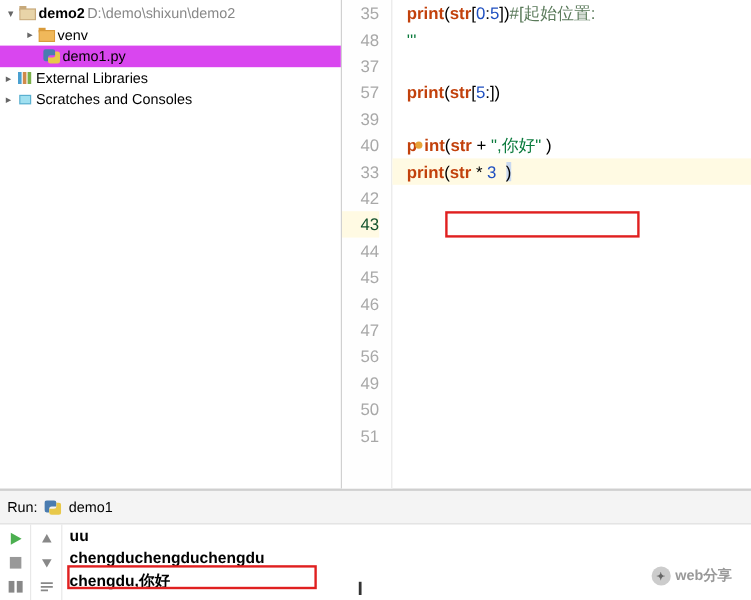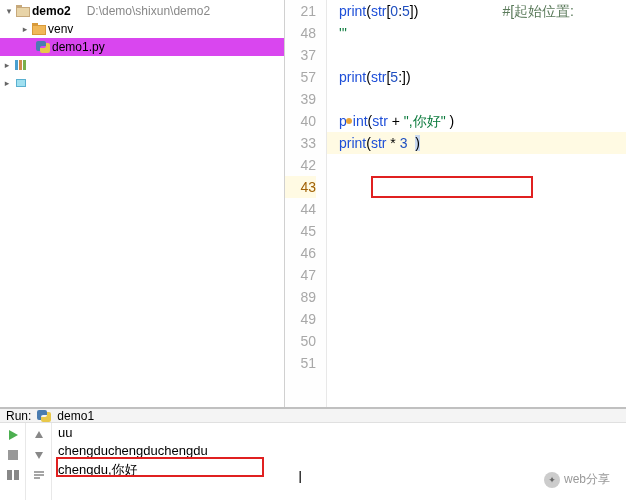--- a/index.html
+++ b/index.html
@@ -9,42 +9,42 @@
 
 
 .sidebar { width: 285px; background: #fff; border-right: 1px solid #d0d0d0; padding-top: 2px; }
 .tree-row { display: flex; align-items: center; height: 18px; padding-left: 2px; gap: 2px; }
 .tree-row.selected { background: #d946ef; }
 .tree-indent { display: inline-block; }
 .w0 { width: 0px; } .w16 { width: 16px; } .w32 { width: 32px; }
 .arrow { width: 10px; display: inline-flex; justify-content: center; color: #666; font-size: 9px; }
 .folder-icon { width: 14px; height: 12px; display: inline-flex; align-items: center; justify-content: center; }
 .bold { font-weight: 700; }
-.path-suffix { color: #888; margin-left: 14px; }
+.path-suffix { color: #888; margin-left: 0; }
 
 
 .editor { flex: 1; display: flex; background: #fff; font-family: "Consolas", monospace; font-size: 14px; line-height: 22px; }
 .gutter { width: 42px; text-align: right; color: #a8a8a8; padding-right: 10px; border-right: 1px solid #e8e8e8; background: #fefefe; }
 .gutter div { height: 22px; }
-.gutter .current-line { color: #a16207; background: #fffae3; }
+.gutter .current-line { color: #14532d; background: #fffae3; }
 .code { flex: 1; position: relative; }
 .code-line { height: 22px; padding-left: 12px; white-space: pre; }
 .code-line.current { background: #fffae3; }
-.builtin { color: #1d4ed8; font-weight: 400; }
+.builtin { color: #c2410c; font-weight: 700; }
 .string { color: #0a7a3c; }
 .num { color: #2050c0; }
 .comment { color: #5a7a5a; }
 .caret-mark { background: #c8d8f0; }
 .warn-dot { position: absolute; left: 19px; width: 6px; height: 6px; background: #e8a43a; border-radius: 50%; }
 .red-box1 { position: absolute; left: 44px; top: 176px; width: 162px; height: 22px; border: 2px solid #e02020; pointer-events: none; }
 
 
 .run-panel { height: 92px; border-top: 1px solid #c0c0c0; display: flex; flex-direction: column; }
-.run-header { height: 14px; display: flex; align-items: center; padding-left: 6px; gap: 6px; border-bottom: 1px solid #e0e0e0; background: #f4f4f4; }
-.run-body { flex: 1; display: flex; }
+.run-header { height: 28px; display: flex; align-items: center; padding-left: 6px; gap: 6px; border-bottom: 1px solid #e0e0e0; background: #f4f4f4; }
+.run-body { flex: 1; display: flex; font-weight: bold; }
 .run-toolbar { width: 26px; display: flex; flex-direction: column; align-items: center; padding-top: 4px; gap: 4px; border-right: 1px solid #e8e8e8; }
 .tb-btn { width: 18px; height: 16px; display: flex; align-items: center; justify-content: center; cursor: pointer; }
 .run-col2 { width: 26px; border-right: 1px solid #e8e8e8; display: flex; flex-direction: column; align-items: center; padding-top: 4px; gap: 4px; }
 .console { flex: 1; font-family: Consolas, monospace; font-size: 13px; padding: 2px 6px; position: relative; }
 .console-line { height: 18px; }
 .red-box2 { position: absolute; left: 4px; top: 34px; width: 208px; height: 20px; border: 2px solid #e02020; pointer-events: none; }
 .text-cursor { position: absolute; left: 246px; top: 46px; font-size: 16px; color: #333; }
 .watermark { position: absolute; right: 16px; bottom: 12px; color: #999; font-size: 12px; display: flex; align-items: center; gap: 4px; }
 .watermark-icon { width: 16px; height: 16px; border-radius: 50%; background: #ccc; display: inline-flex; align-items: center; justify-content: center; font-size: 9px; color: #666; }
 
@@ -93,54 +93,56 @@
     </div>
     <div class="tree-row">
       <span class="arrow">▸</span>
       <span class="folder-icon">
         <svg width="14" height="12">
             <rect x="1" y="1" width="3" height="10" fill="#4aa0d0"></rect>
             <rect x="5" y="1" width="3" height="10" fill="#d08a4a"></rect>
             <rect x="9" y="1" width="3" height="10" fill="#7ab04a"></rect>
           </svg>
       </span>
+      <span>External Libraries</span>
     </div>
     <div class="tree-row">
       <span class="arrow">▸</span>
       <span class="folder-icon">
         <svg width="14" height="12">
             <rect x="2" y="2" width="10" height="8" fill="#5ab0d0"></rect>
             <rect x="3" y="3" width="8" height="6" fill="#a0e0f0"></rect>
           </svg>
       </span>
+      <span>Scratches and Consoles</span>
     </div>
   </div>
 
   <div class="editor">
     <div class="gutter">
-      <div>21</div>
+      <div>35</div>
       <div>48</div>
       <div>37</div>
       <div>57</div>
       <div>39</div>
       <div>40</div>
       <div>33</div>
       <div>42</div>
       <div class="current-line">43</div>
       <div>44</div>
       <div>45</div>
       <div>46</div>
       <div>47</div>
-      <div>89</div>
+      <div>56</div>
       <div>49</div>
       <div>50</div>
       <div>51</div>
     </div>
     <div class="code">
-      <div class="code-line"><span class="builtin">print</span><span>(</span><span class="builtin">str</span><span>[</span><span class="num">0</span><span>:</span><span class="num">5</span><span>])</span><span style="padding-left:84px" class="comment">#[起始位置:</span></div>
+      <div class="code-line"><span class="builtin">print</span><span>(</span><span class="builtin">str</span><span>[</span><span class="num">0</span><span>:</span><span class="num">5</span><span>])</span><span style="" class="comment">#[起始位置:</span></div>
       <div class="code-line"><span class="string">'''</span></div>
       <div class="code-line"></div>
       <div class="code-line"><span class="builtin">print</span><span>(</span><span class="builtin">str</span><span>[</span><span class="num">5</span><span>:])</span></div>
       <div class="code-line"></div>
       <div class="code-line" style="position:relative"><span class="warn-dot" style="top:8px"></span><span class="builtin">p</span><span style="padding-left:6px" class="builtin">int</span><span>(</span><span class="builtin">str</span><span> + </span><span class="string">",你好"</span><span> )</span></div>
       <div class="code-line current"><span class="builtin">print</span><span>(</span><span class="builtin">str</span><span> * </span><span class="num">3</span><span>  </span><span class="caret-mark">)</span></div>
       <div class="code-line"></div>
       <div class="code-line"></div>
       <div class="code-line"></div>
       <div class="code-line"></div>

